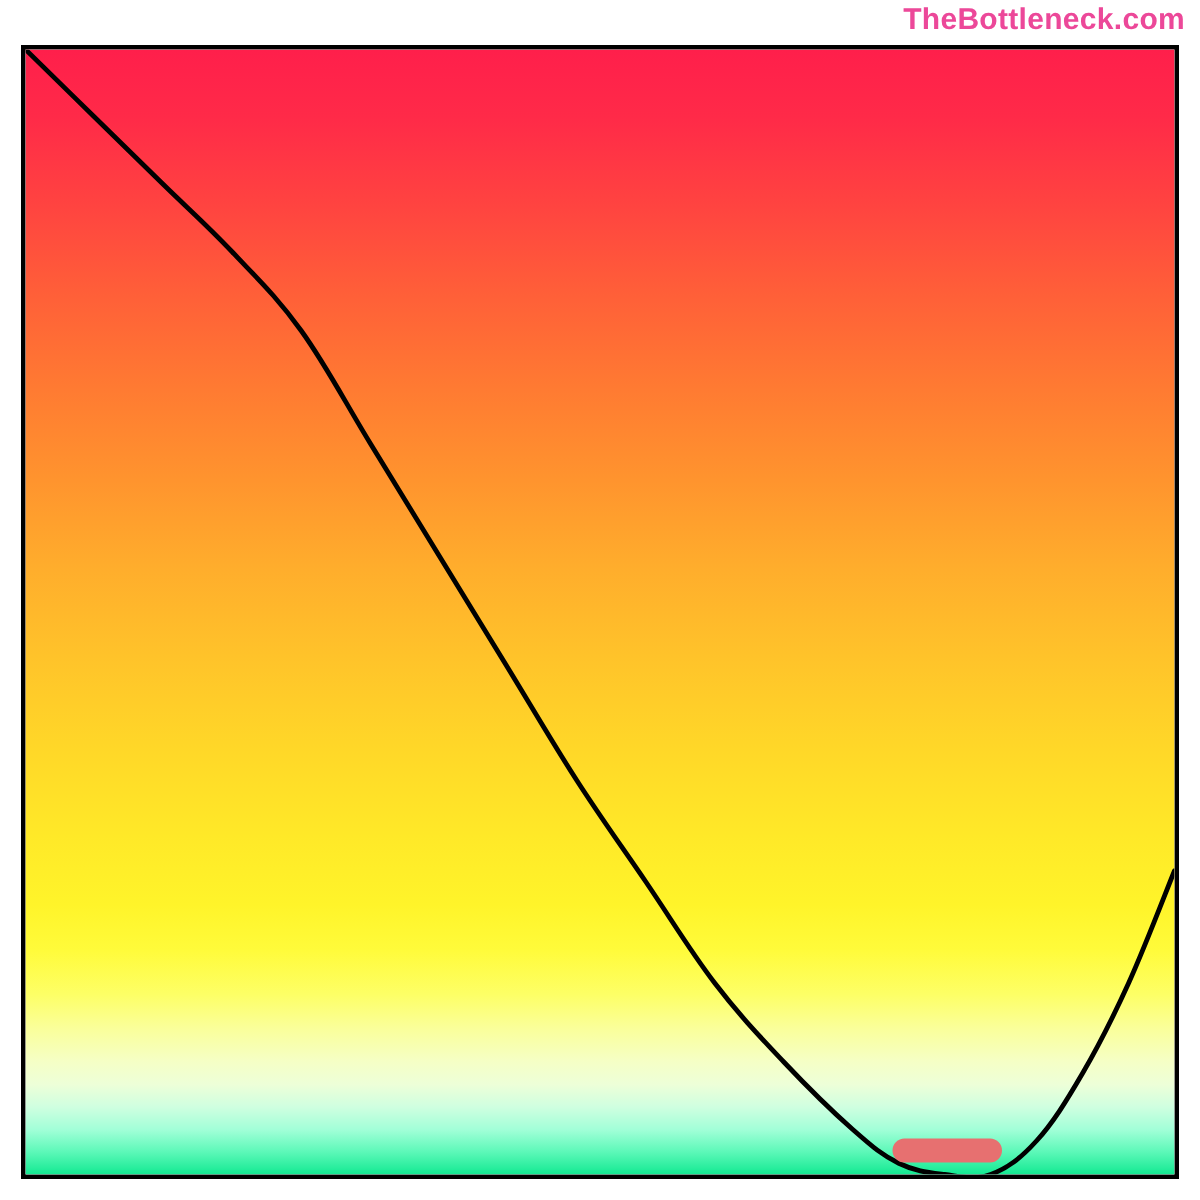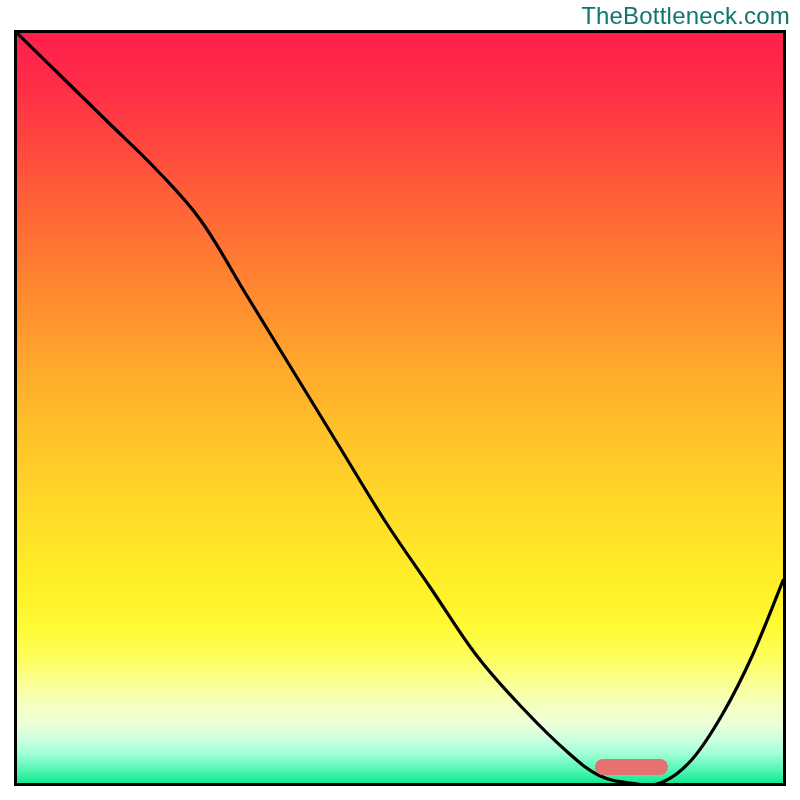--- a/index.html
+++ b/index.html
@@ -8,23 +8,23 @@
     position: relative;
     width: 800px;
     height: 800px;
     background: #fff;
   }
   .watermark {
     position: absolute;
     top: 2px;
     right: 10px;
     font-family: Arial, Helvetica, sans-serif;
-    font-size: 24px;
-    font-weight: normal;
-    color: #0f766e;
+    font-size: 20px;
+    font-weight: bold;
+    color: #ec4899;
     letter-spacing: 0.2px;
   }
   .plot-frame {
     position: absolute;
     left: 14px;
     top: 30px;
     width: 772px;
     height: 756px;
     border: 3px solid #000;
     overflow: hidden;

